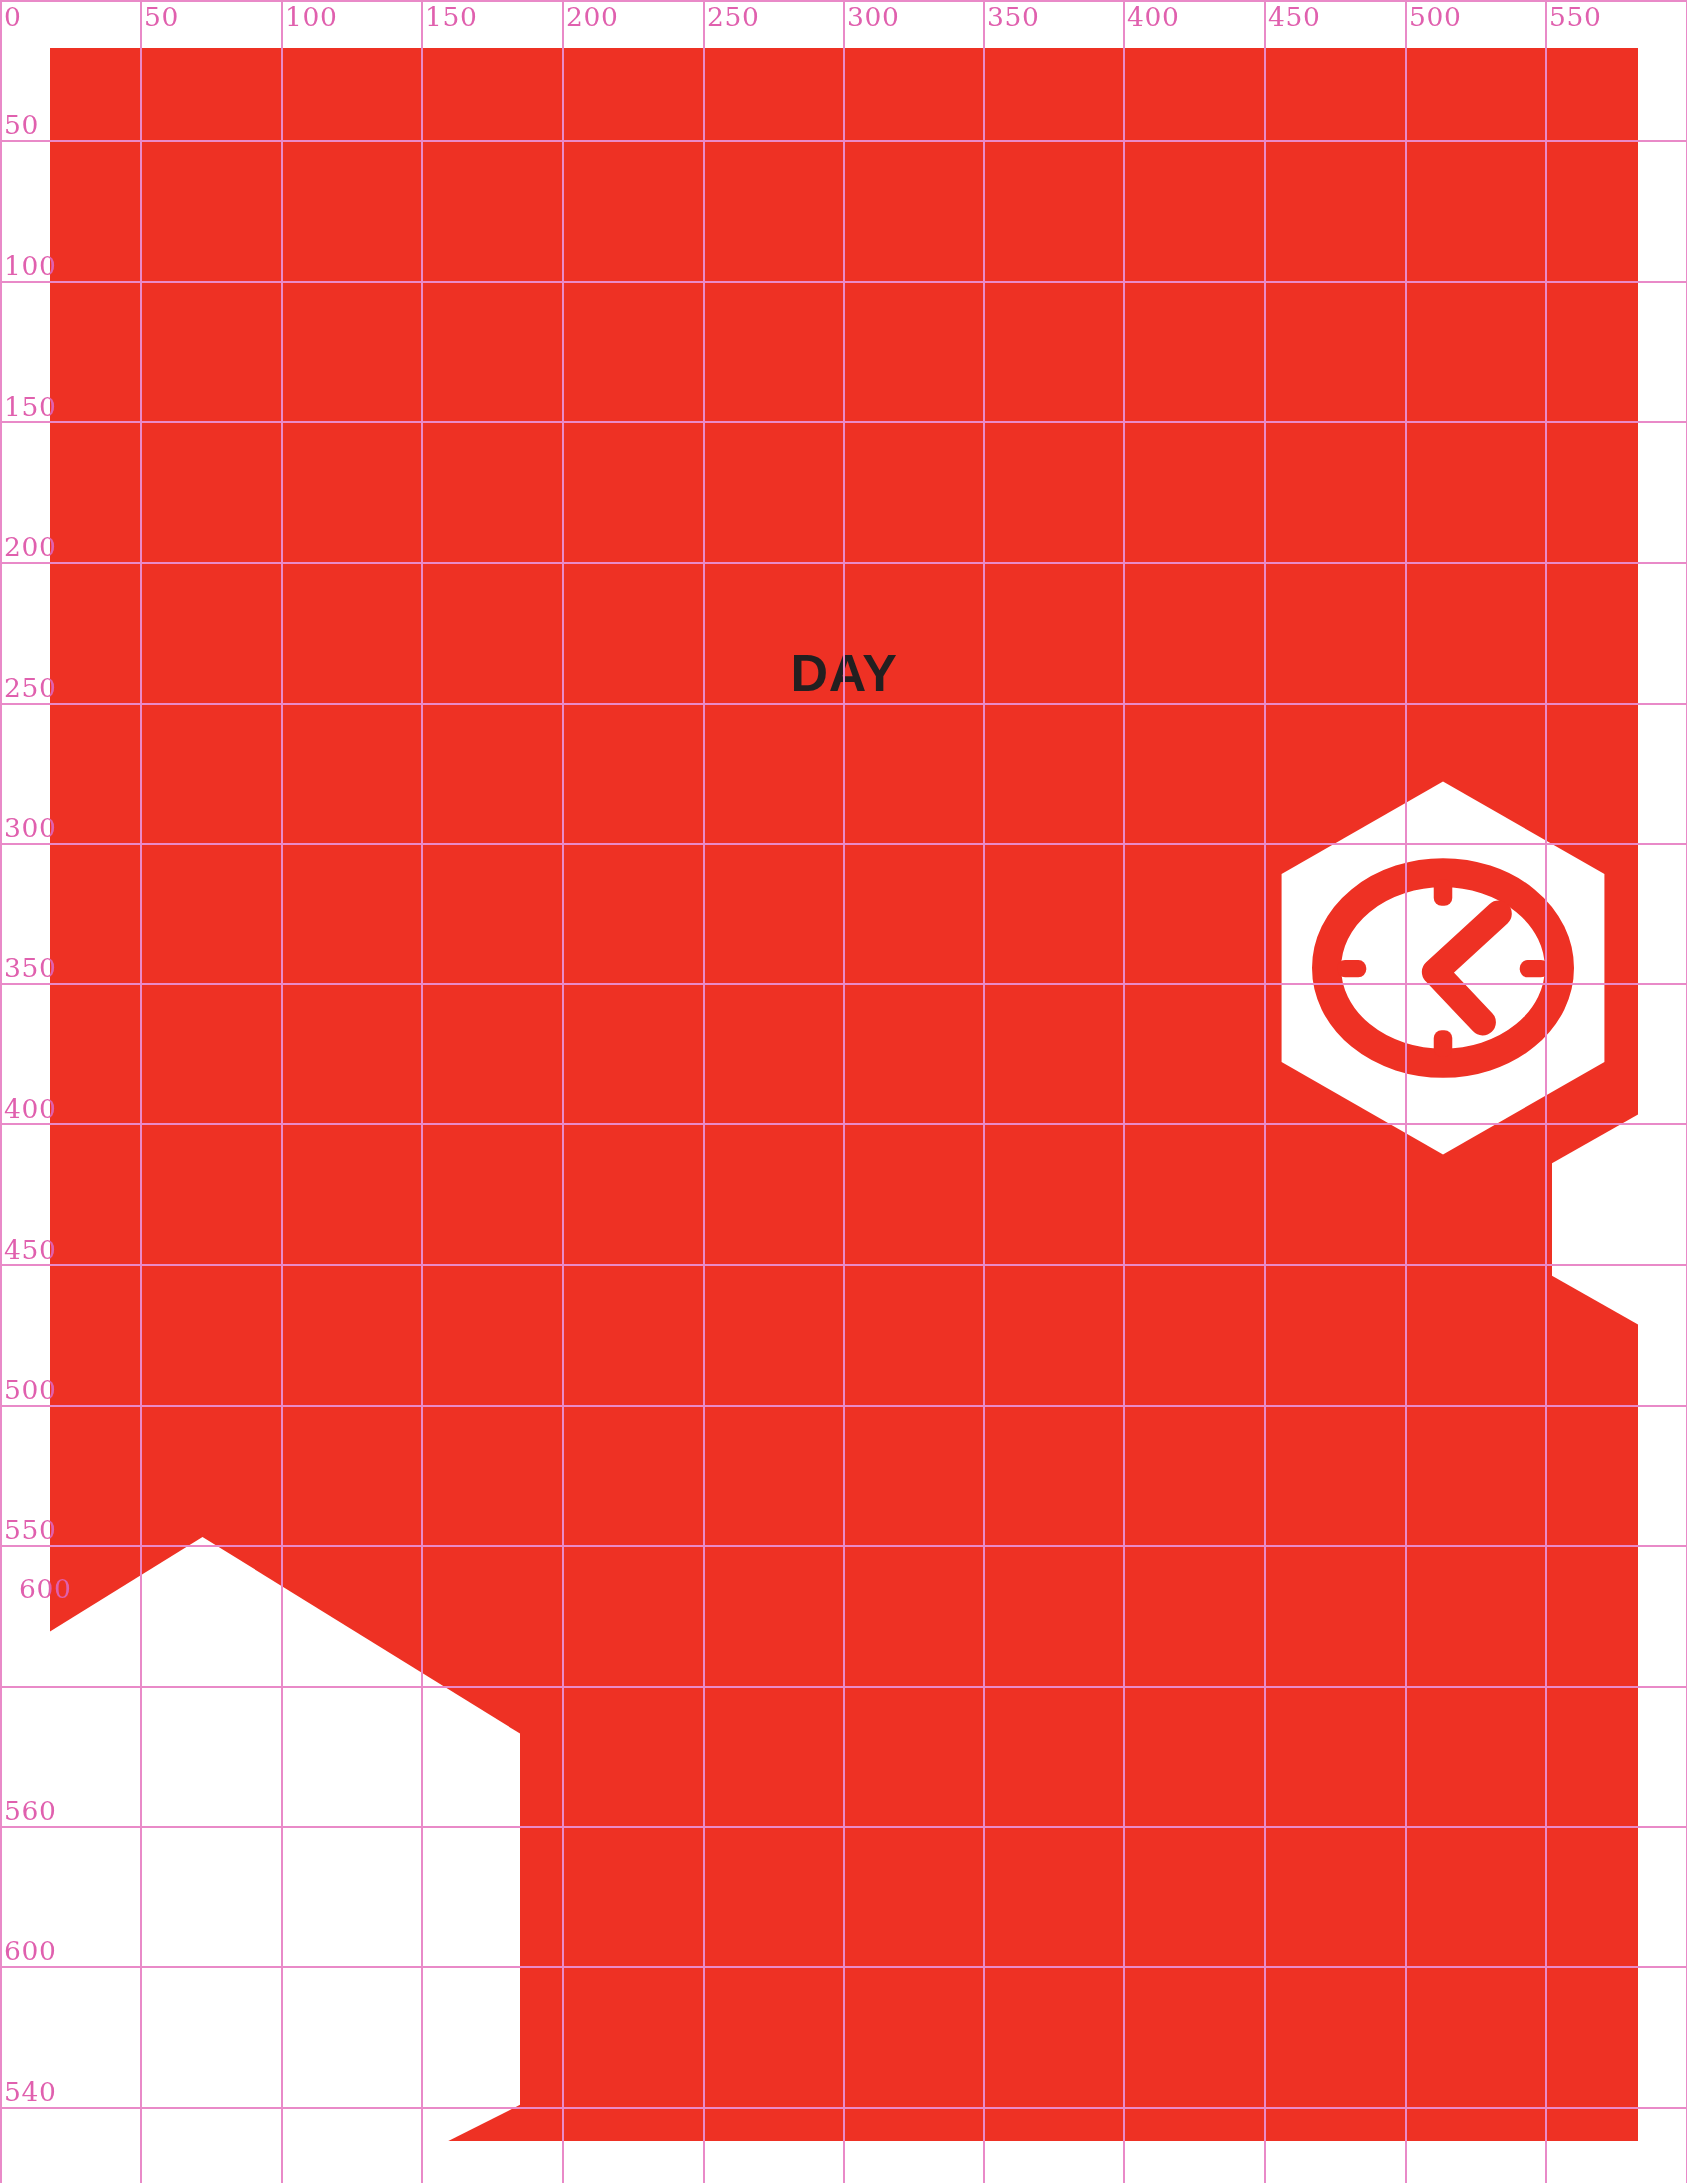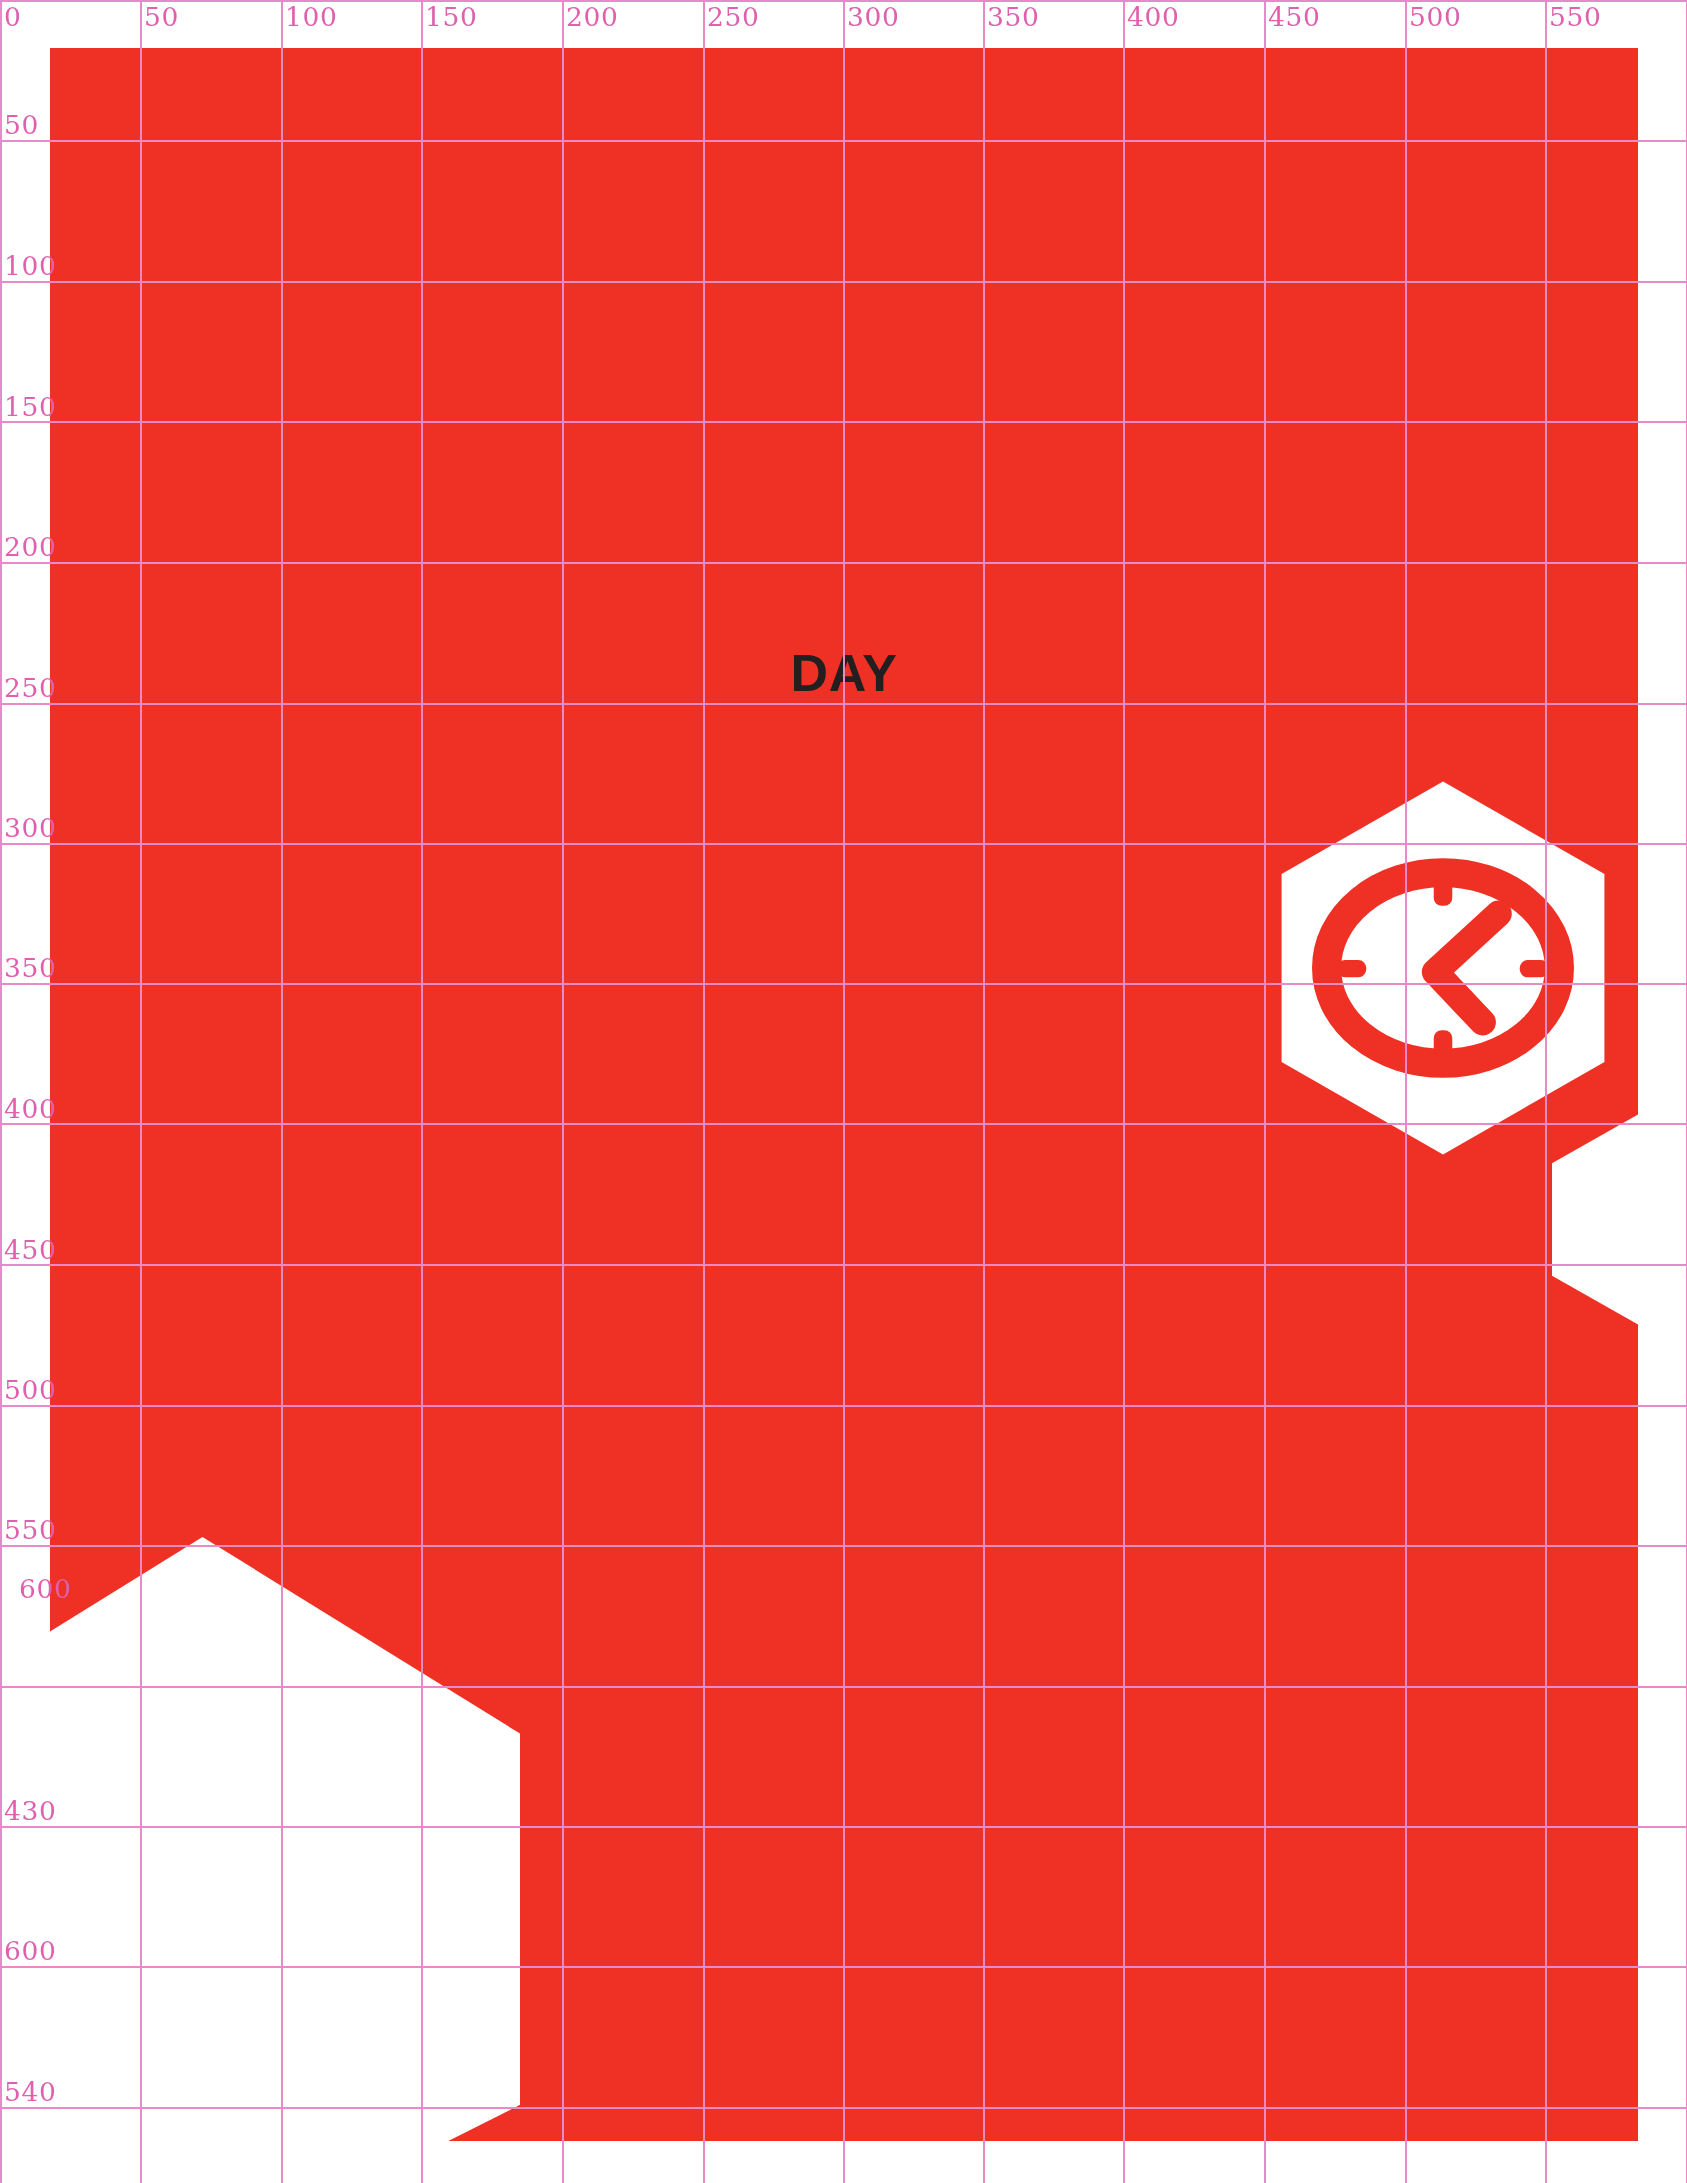--- a/index.html
+++ b/index.html
@@ -186,17 +186,17 @@
     <div class="ruler-label left" style="top: 394px;">150</div>
     <div class="ruler-label left" style="top: 534px;">200</div>
     <div class="ruler-label left" style="top: 675px;">250</div>
     <div class="ruler-label left" style="top: 815px;">300</div>
     <div class="ruler-label left" style="top: 955px;">350</div>
     <div class="ruler-label left" style="top: 1096px;">400</div>
     <div class="ruler-label left" style="top: 1237px;">450</div>
     <div class="ruler-label left" style="top: 1377px;">500</div>
     <div class="ruler-label left" style="top: 1517px;">550</div>
     <div class="ruler-label left" style="top: 1576px; margin-left: 15px;">600</div>
-    <div class="ruler-label left" style="top: 1798px;">430</div>
+    <div class="ruler-label left" style="top: 1798px;">560</div>
     <div class="ruler-label left" style="top: 1938px;">600</div>
     <div class="ruler-label left" style="top: 2079px;">540</div>
   </div>
 
 
 </body></html>

